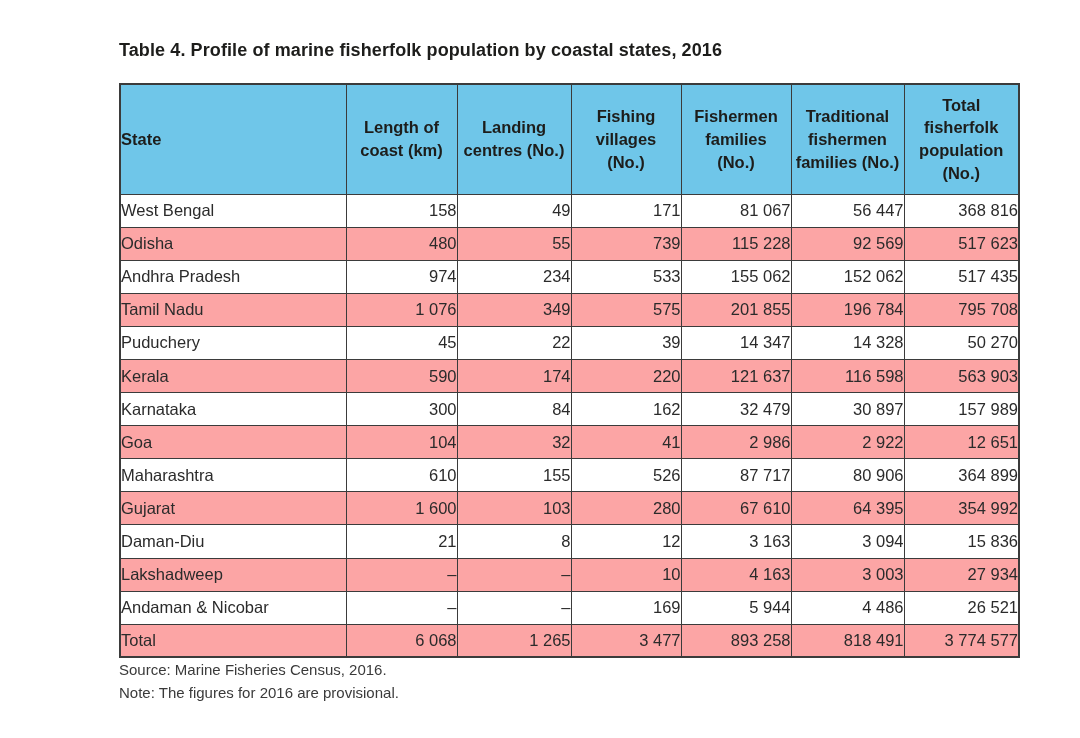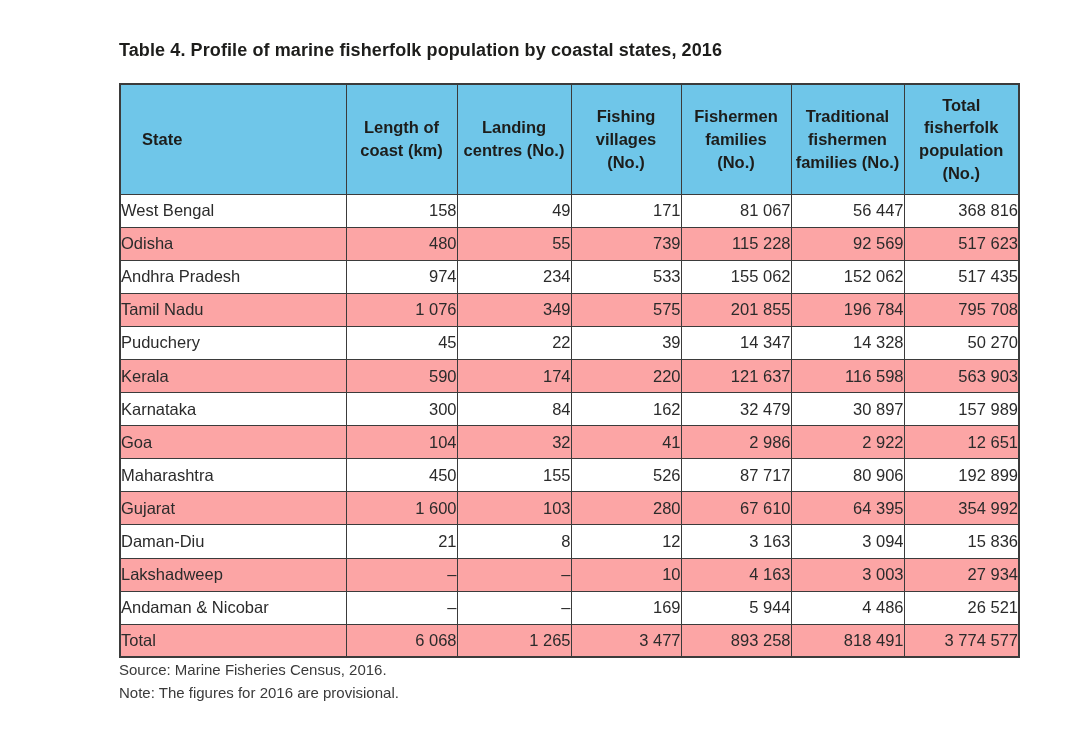--- a/index.html
+++ b/index.html
@@ -47,21 +47,21 @@
     font-size: 16.5px;
     font-weight: bold;
     height: 110px;
     vertical-align: middle;
     text-align: center;
     line-height: 1.38;
     padding: 2px 4px;
   }
   table.fftable th.state-h {
     text-align: left;
-    padding-left: 21px;
+    padding-left: 0;
   }
   table.fftable td {
     height: 33.1px;
     font-size: 16.5px;
     color: #2b2b2b;
     vertical-align: middle;
     background: #ffffff;
     padding: 0;
     white-space: nowrap;
   }
@@ -182,26 +182,26 @@
             <td class="state">Goa</td>
             <td class="num c1">104</td>
             <td class="num c2">32</td>
             <td class="num c3">41</td>
             <td class="num c4">2 986</td>
             <td class="num c5">2 922</td>
             <td class="num c6">12 651</td>
           </tr>
           <tr>
             <td class="state">Maharashtra</td>
-            <td class="num c1">450</td>
+            <td class="num c1">610</td>
             <td class="num c2">155</td>
             <td class="num c3">526</td>
             <td class="num c4">87 717</td>
             <td class="num c5">80 906</td>
-            <td class="num c6">192 899</td>
+            <td class="num c6">364 899</td>
           </tr>
           <tr class="alt">
             <td class="state">Gujarat</td>
             <td class="num c1">1 600</td>
             <td class="num c2">103</td>
             <td class="num c3">280</td>
             <td class="num c4">67 610</td>
             <td class="num c5">64 395</td>
             <td class="num c6">354 992</td>
           </tr>

